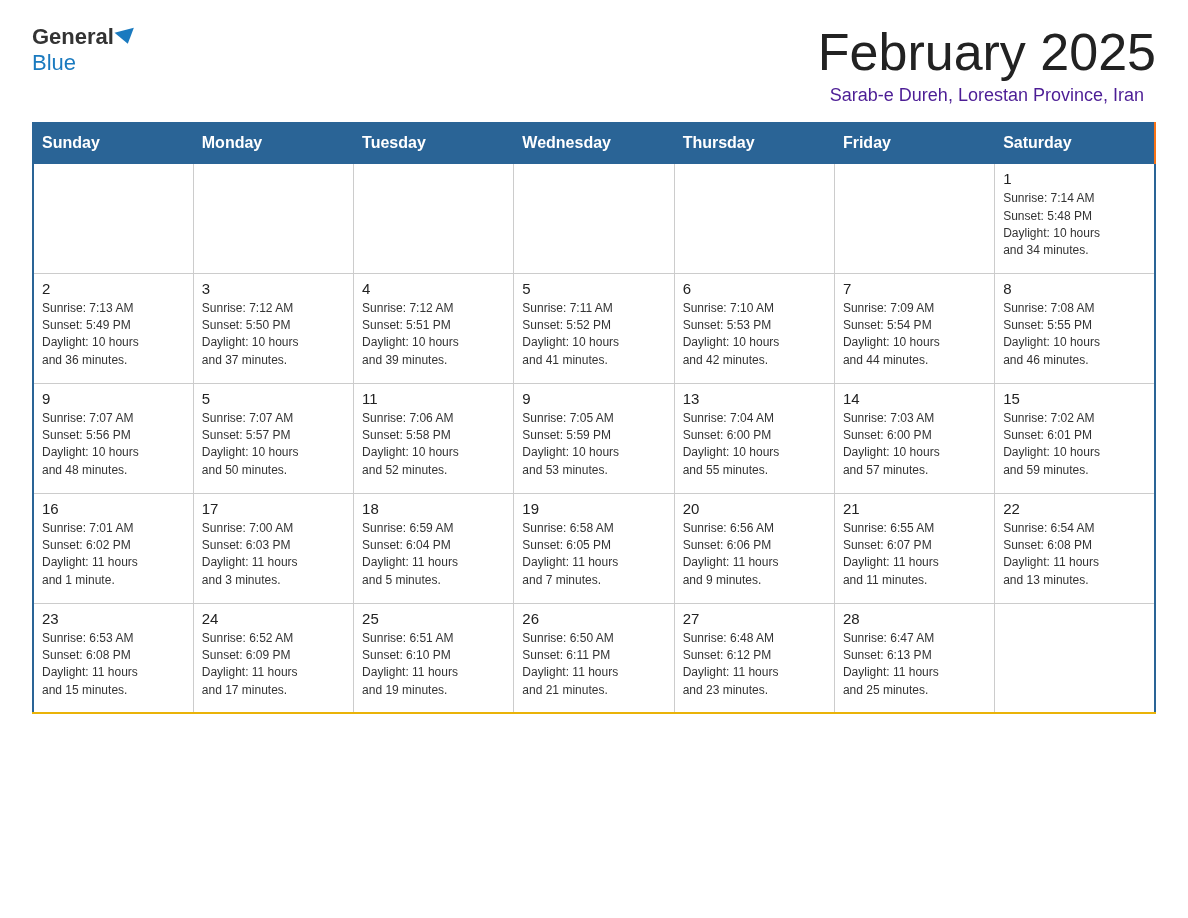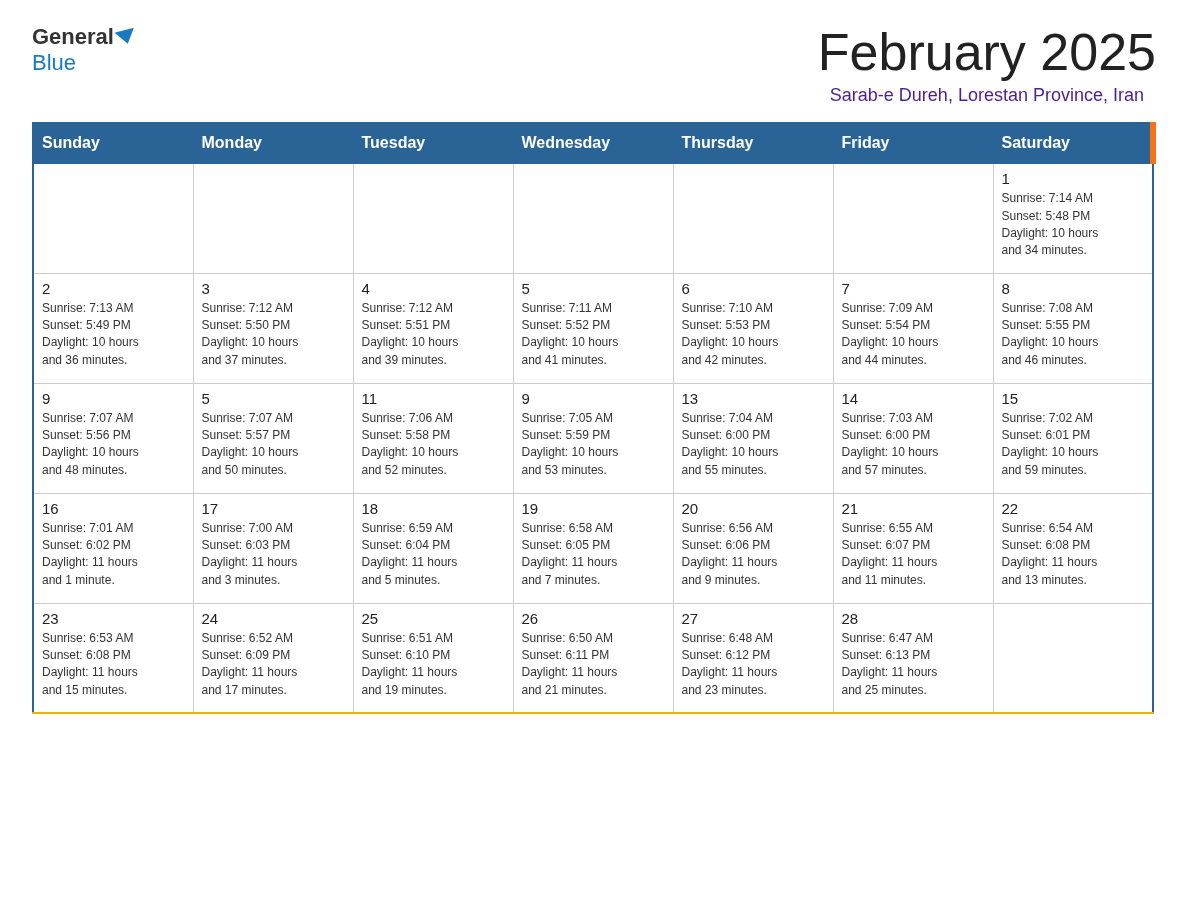--- a/index.html
+++ b/index.html
@@ -83,21 +83,21 @@
     .calendar tbody tr td:first-child {
       border-left: 2px solid #2a6496;
     }
     .calendar tbody tr td:last-child {
       border-right: 2px solid #2a6496;
     }
     .calendar thead tr th:first-child {
       border-left: 2px solid #2a6496;
     }
     .calendar thead tr th:last-child {
-      border-right: 6px solid #f97316;
+      border-right: 2px solid #f97316;
     }
     .day-num {
       font-size: 15px;
       font-weight: normal;
       color: #222;
       margin-bottom: 3px;
       display: block;
     }
     .day-info {
       font-size: 12px;

